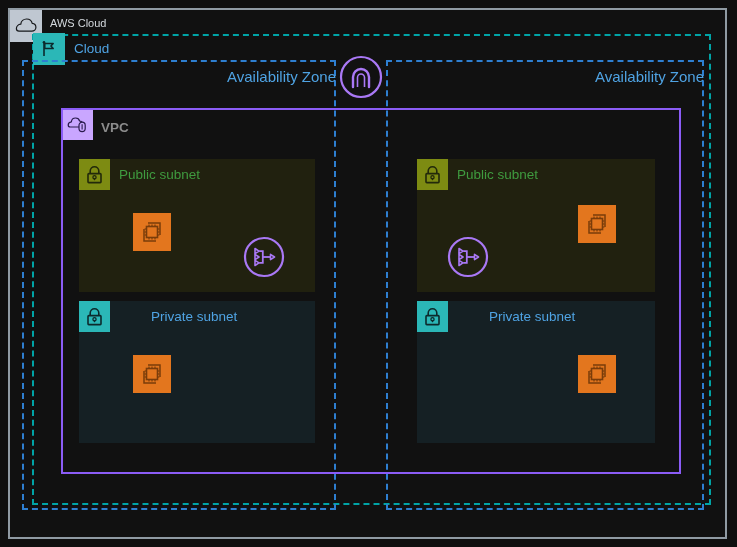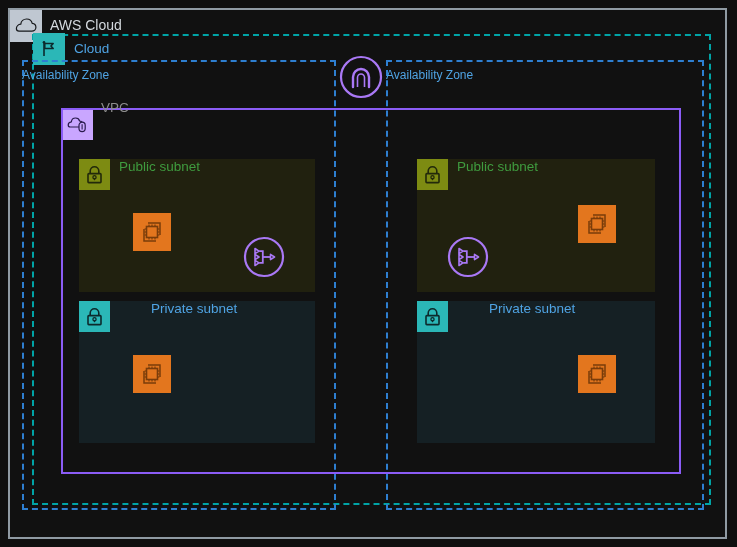--- a/index.html
+++ b/index.html
@@ -30,21 +30,21 @@
   }
   .cloud-icon {
     left: 10px; top: 10px;
     width: 32px; height: 32px;
     background: #bfc7d1;
     display: flex; align-items: center; justify-content: center;
   }
   .cloud-label {
     left: 50px; top: 17px;
     color: #d4d9de;
-    font-size: 14px;
+    font-size: 11px;
     white-space: nowrap;
   }
 
   
   .region-frame {
     left: 32px; top: 34px;
     width: 679px; height: 471px;
     border: 2px dashed #00a4a6;
     background: transparent;
   }
@@ -65,64 +65,65 @@
   .az-frame {
     top: 60px; height: 450px;
     border: 2px dashed #2e7fd1;
     background: transparent;
   }
   .az-left  { left: 22px;  width: 314px; }
   .az-right { left: 386px; width: 318px; }
   .az-label {
     top: 68px;
     color: #4fa3e3;
-    font-size: 12px;
-    text-align: left;
+    font-size: 15px;
+    text-align: right;
     white-space: nowrap;
   }
   .az-label-left  { left: 22px;  width: 314px; }
   .az-label-right { left: 386px; width: 318px; }
 
   
   .vpc-frame {
     left: 61px; top: 108px;
     width: 620px; height: 366px;
     border: 2px solid #8b5cf6;
     background: transparent;
   }
   .vpc-icon {
     left: 63px; top: 110px;
     width: 30px; height: 30px;
     background: #c9a6ff;
     display: flex; align-items: center; justify-content: center;
   }
   .vpc-label {
-    left: 101px; top: 100px;
+    left: 101px; top: 120px;
     color: #8c8c8c;
     font-size: 13.5px;
     white-space: nowrap;
+    font-weight: bold;
   }
 
   
   .subnet { background: #21210f; }
   .subnet.public  { background: #21210f; }
   .subnet.private { background: #152024; }
 
   .subnet-icon {
     position: absolute;
     left: 0px; top: 0px;
     width: 31px; height: 31px;
     display: flex; align-items: center; justify-content: center;
   }
   .subnet-icon.public  { background: #7d8b12; }
   .subnet-icon.private { background: #2bb7b7; }
 
   .subnet-label {
     position: absolute;
-    left: 40px; top: 0;
+    left: 40px; top: 8px;
     font-size: 13.5px;
     white-space: nowrap;
   }
   .subnet-label.public  { color: #3f9b3f; }
   .subnet-label.private { color: #4fa3e3; margin-left: 32px; }
 
   
   .sn-pub-left   { left: 79px;  top: 159px; width: 236px; height: 133px; }
   .sn-priv-left  { left: 79px;  top: 301px; width: 236px; height: 142px; }
   .sn-pub-right  { left: 417px; top: 159px; width: 238px; height: 133px; }

